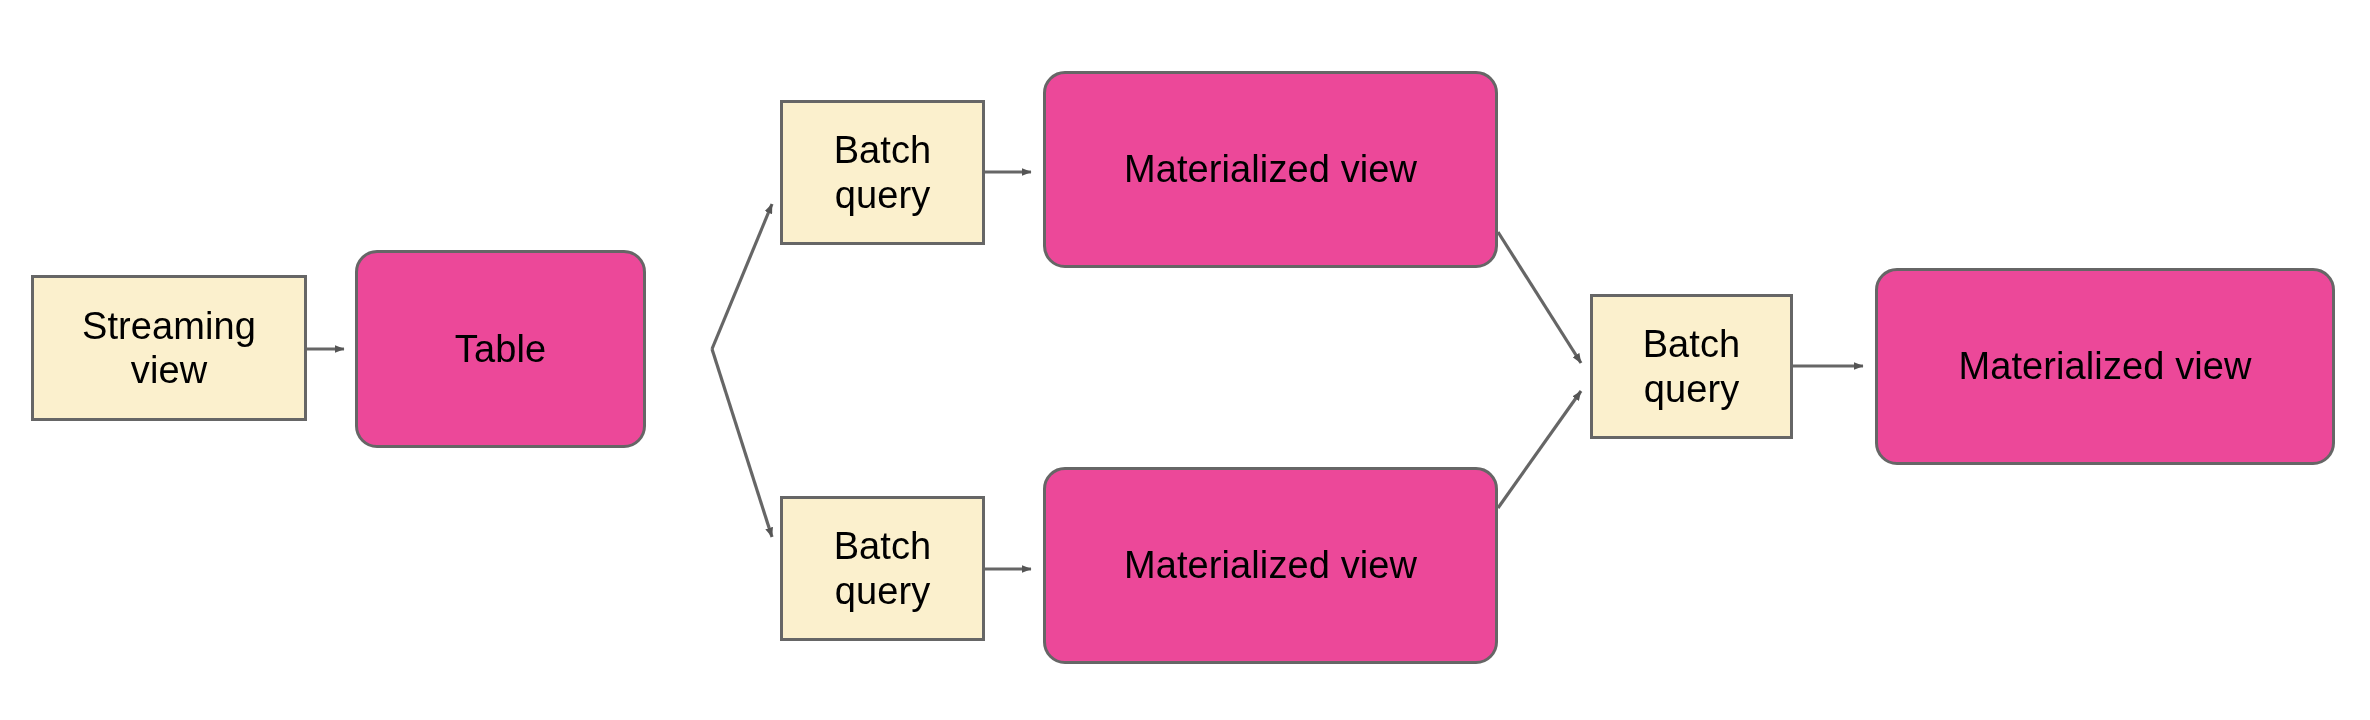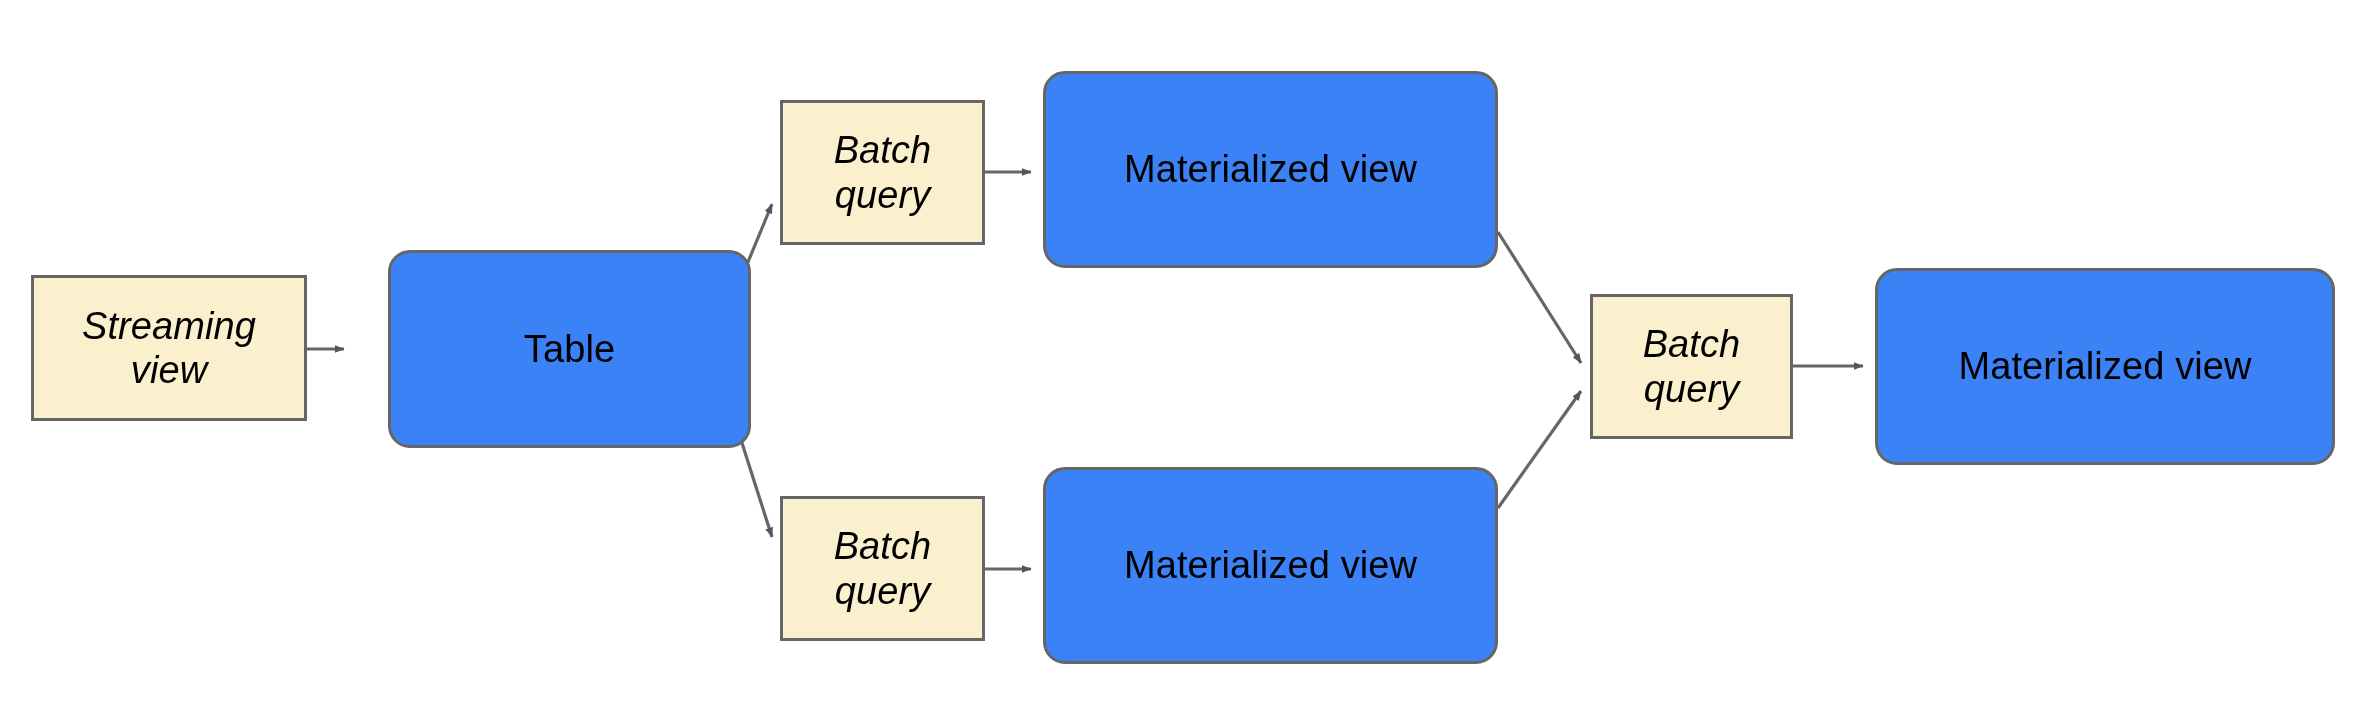--- a/index.html
+++ b/index.html
@@ -39,24 +39,23 @@
     color: #000000;
     font-size: 38px;
     line-height: 1.16;
     letter-spacing: 0.1px;
     border: 3px solid #666666;
     white-space: pre-line;
   }
   .node.process {
     background: #fbf0cd;
     border-radius: 0;
-    font-style: italic;
   }
   .node.store {
-    background: #3b82f6;
+    background: #ec4899;
     border-radius: 22px;
   }
   .node-label {
     display: block;
     padding: 0 8px;
   }
 </style>
 </head>
 <body style="background: rgb(255, 255, 255);">
 
@@ -78,21 +77,21 @@
       <polyline marker-end="url(#arrowhead)" points="1498,508 1581,391"></polyline>
       <polyline marker-end="url(#arrowhead)" points="1793,366 1863,366"></polyline>
     </g>
   </svg>
 
   <div class="node process" id="node-streaming-query" style="left: 31px; top: 275px; width: 276px; height: 146px;">
     <span class="node-label">Streaming
 view</span>
   </div>
 
-  <div class="node store" id="node-table" style="left: 355px; top: 250px; width: 363px; height: 198px; margin-left: 33px;">
+  <div class="node store" id="node-table" style="left: 355px; top: 250px; width: 291px; height: 198px;">
     <span class="node-label">Table</span>
   </div>
 
   <div class="node process" id="node-batch-query-top" style="left: 780px; top: 100px; width: 205px; height: 145px;">
     <span class="node-label">Batch
 query</span>
   </div>
 
   <div class="node store" id="node-materialized-view-top" style="left: 1043px; top: 71px; width: 455px; height: 197px;">
     <span class="node-label">Materialized view</span>

